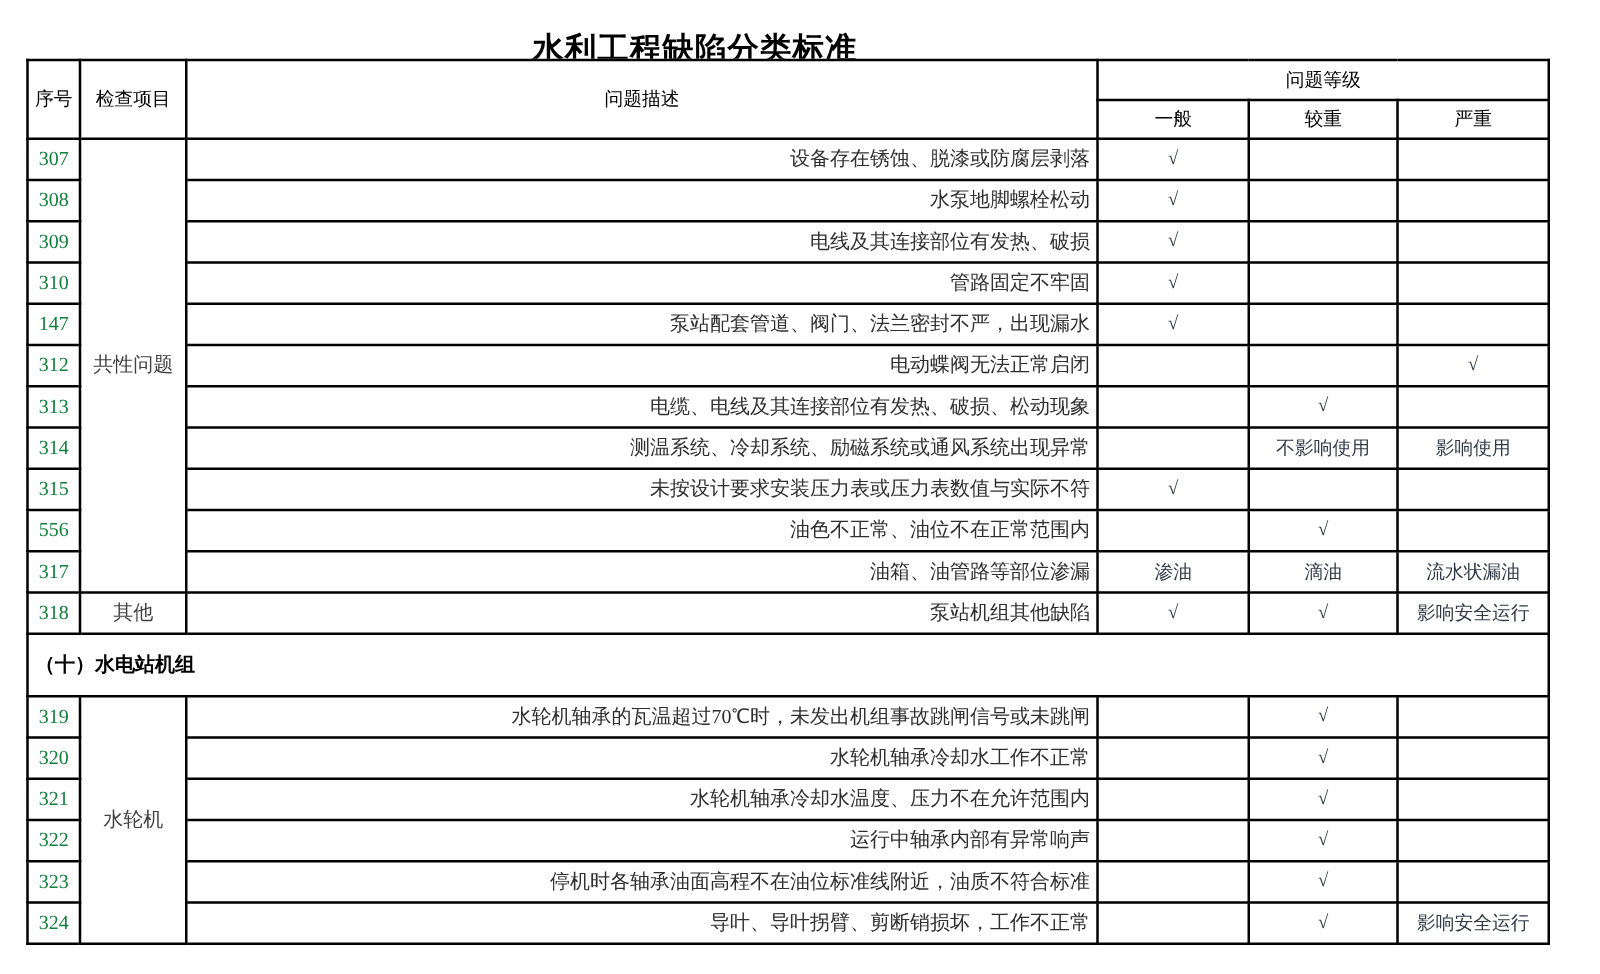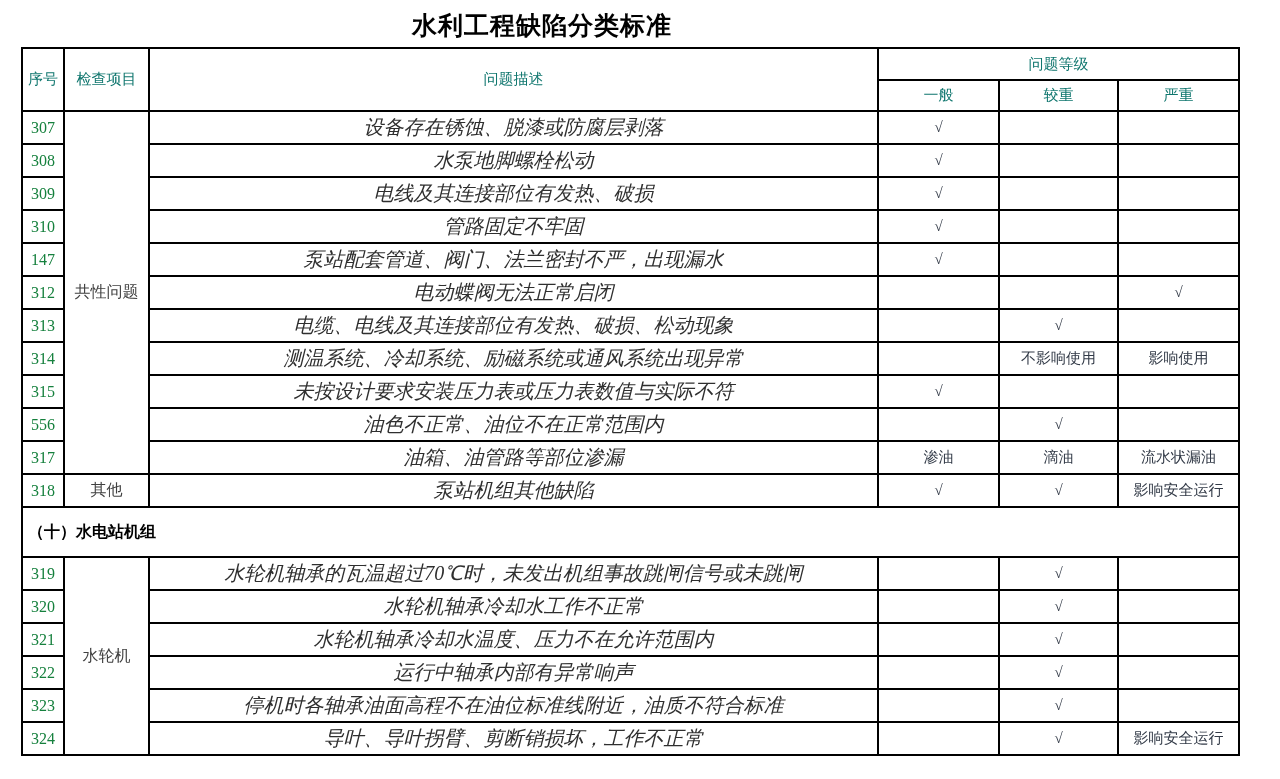--- a/index.html
+++ b/index.html
@@ -4,47 +4,47 @@
 <style>
   html,body{margin:0;padding:0;}
   body{
     width:1280px;height:779px;background:#ffffff;
     font-family:"Liberation Serif", serif;
     color:#2f2f2f;
     position:relative;overflow:hidden;
   }
   .page{position:absolute;inset:0;background:#ffffff;}
   .doc-title{
-    position:absolute;top:11px;left:0;width:1084px;margin:0;
+    position:absolute;top:11px;left:0;width:1084px;margin:14px;
     text-align:center;
     font-family:"Liberation Sans", sans-serif;
     font-weight:bold;font-size:25px;line-height:28px;color:#000000;
     letter-spacing:1px;
   }
   table.defect-table{
     position:absolute;left:21px;top:47px;width:1217px;
     border-collapse:collapse;table-layout:fixed;background:#ffffff;
   }
   .defect-table th,.defect-table td{
     border:2px solid #000000;
     padding:0;margin:0;
     text-align:center;vertical-align:middle;
     overflow:hidden;white-space:nowrap;
   }
   .defect-table thead th{
     font-family:"Liberation Sans", sans-serif;
-    font-weight:400;font-size:15px;color:#0f766e;
+    font-weight:400;font-size:15px;color:#000000;
   }
   .defect-table thead tr.hrow1{height:32px;}
   .defect-table thead tr.hrow2{height:31px;}
   .defect-table tbody tr{height:33px;}
   .defect-table tbody tr.section-row{height:50px;}
   td.serial-cell{font-size:16px;color:#15803d;}
   td.cat-cell{font-size:16px;color:#404040;}
-  td.desc-cell{text-align:center;padding:0 5px;font-size:20px;color:#2f2f2f;font-style:italic;}
+  td.desc-cell{text-align:right;padding:0 5px;font-size:16px;color:#2f2f2f;}
   td.level-cell{font-size:15px;color:#323a47;}
   td.section-cell{
     text-align:left;padding:0 5px;
     font-family:"Liberation Sans", sans-serif;
     font-weight:bold;font-size:16px;color:#000000;
   }
 </style>
 </head>
 <body>
 

